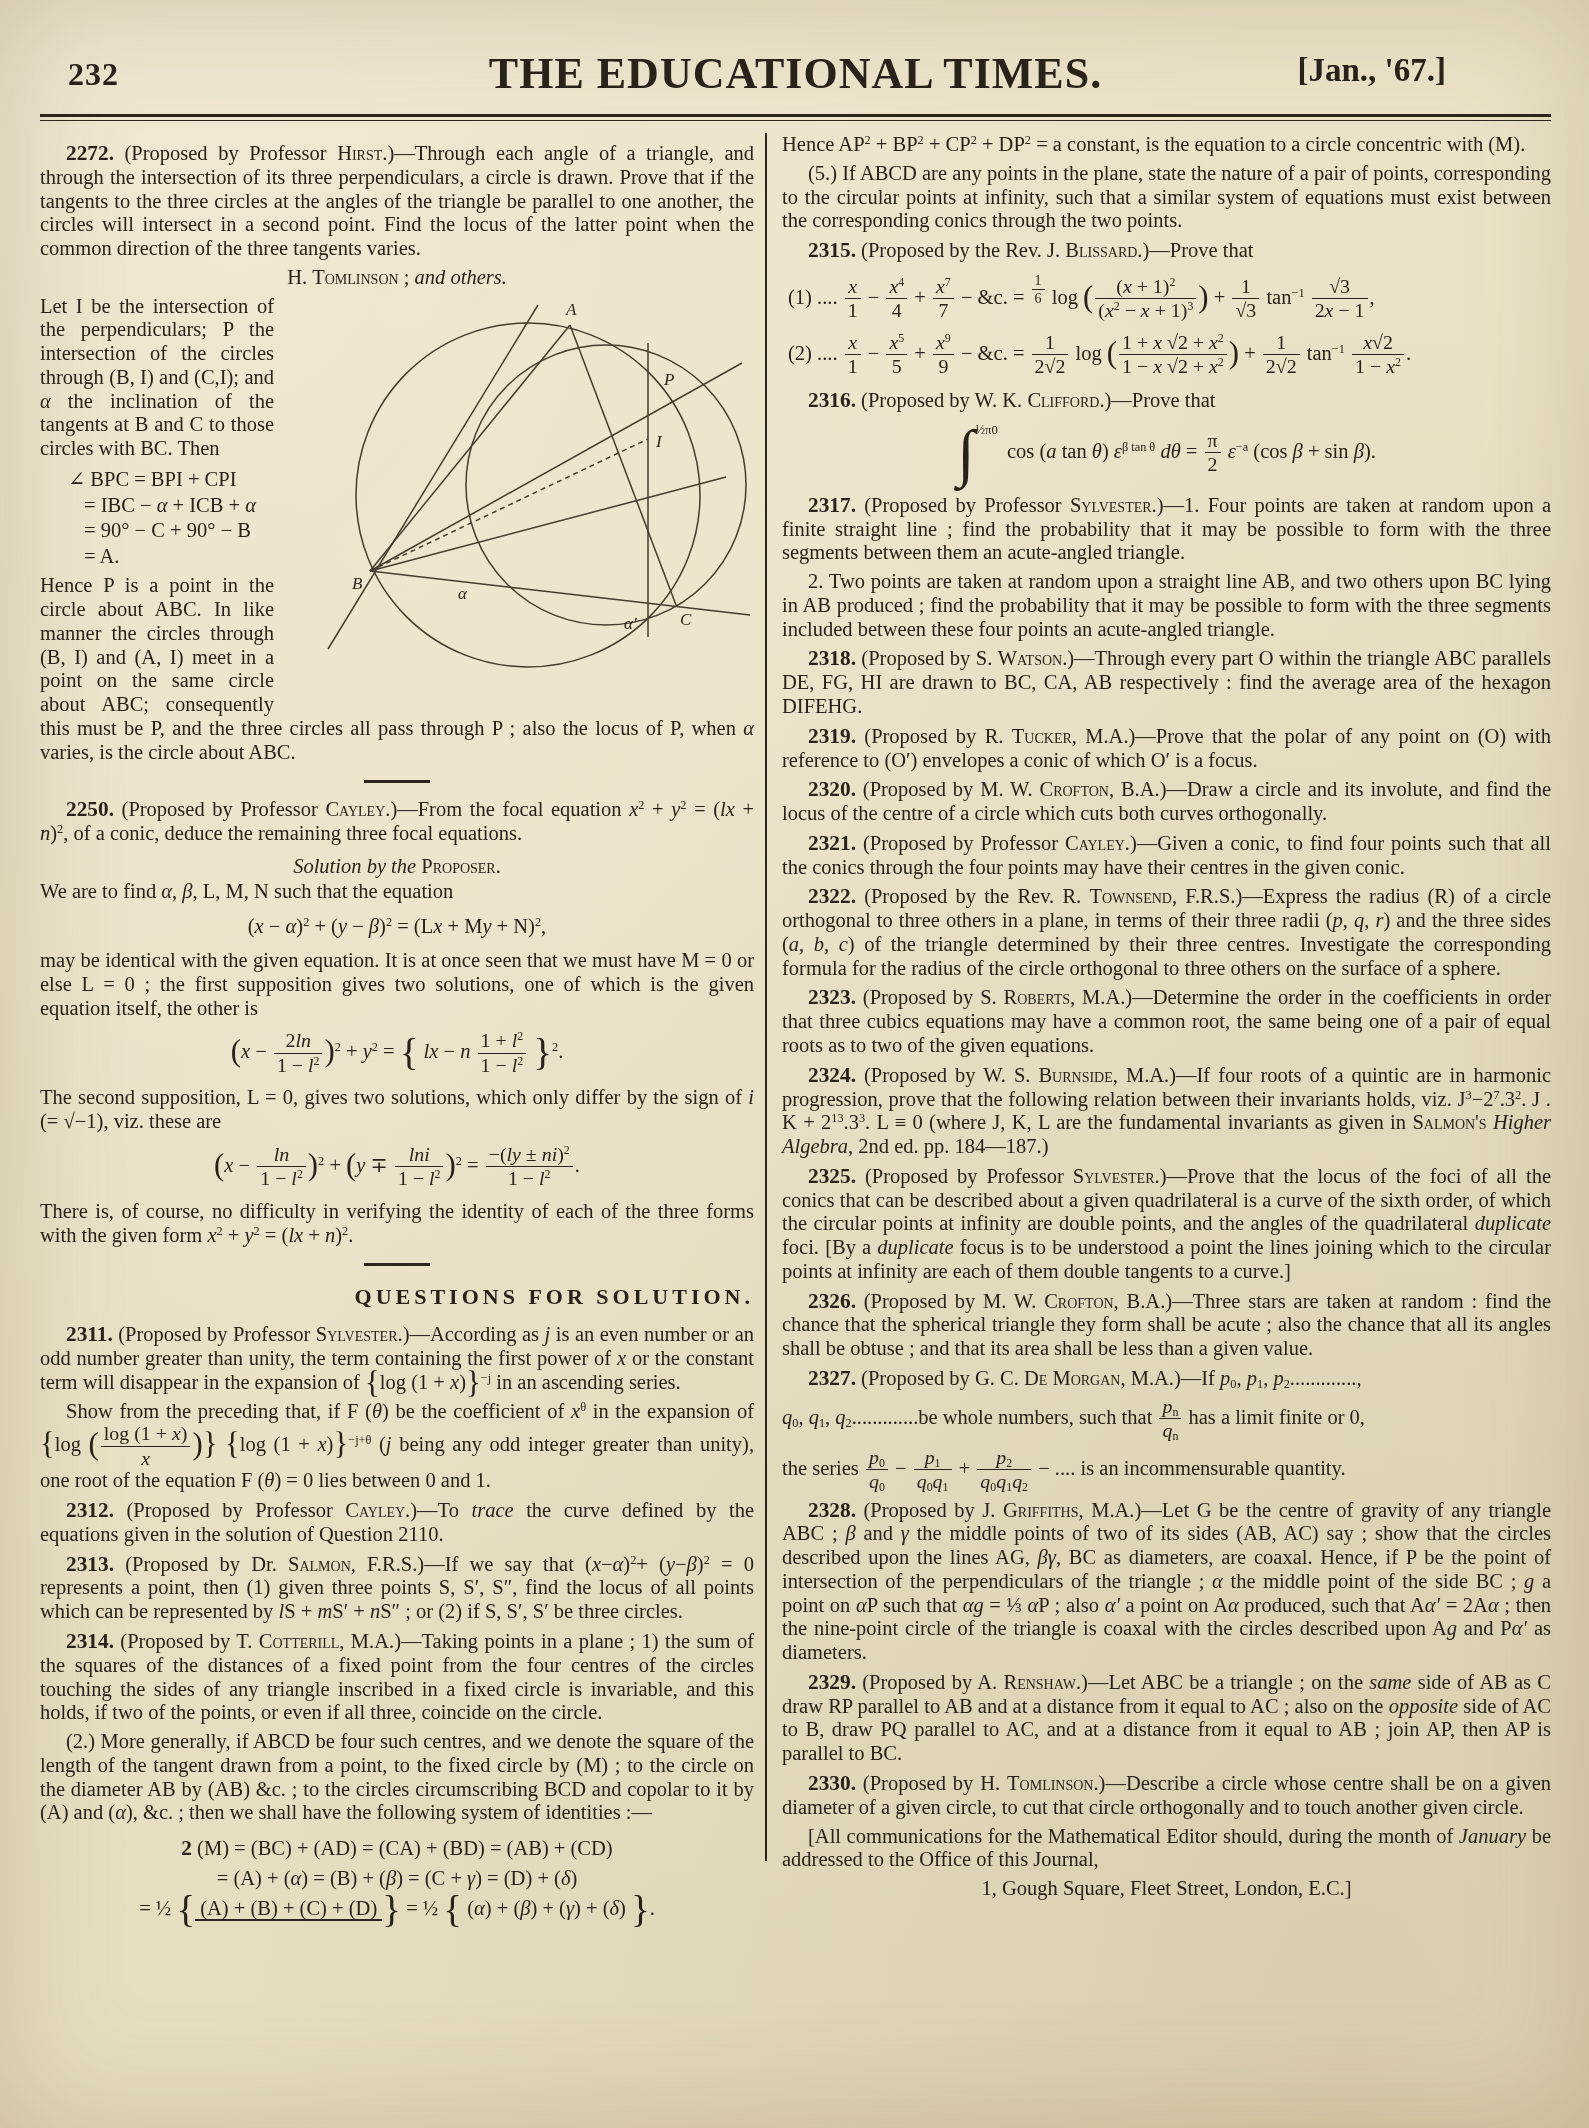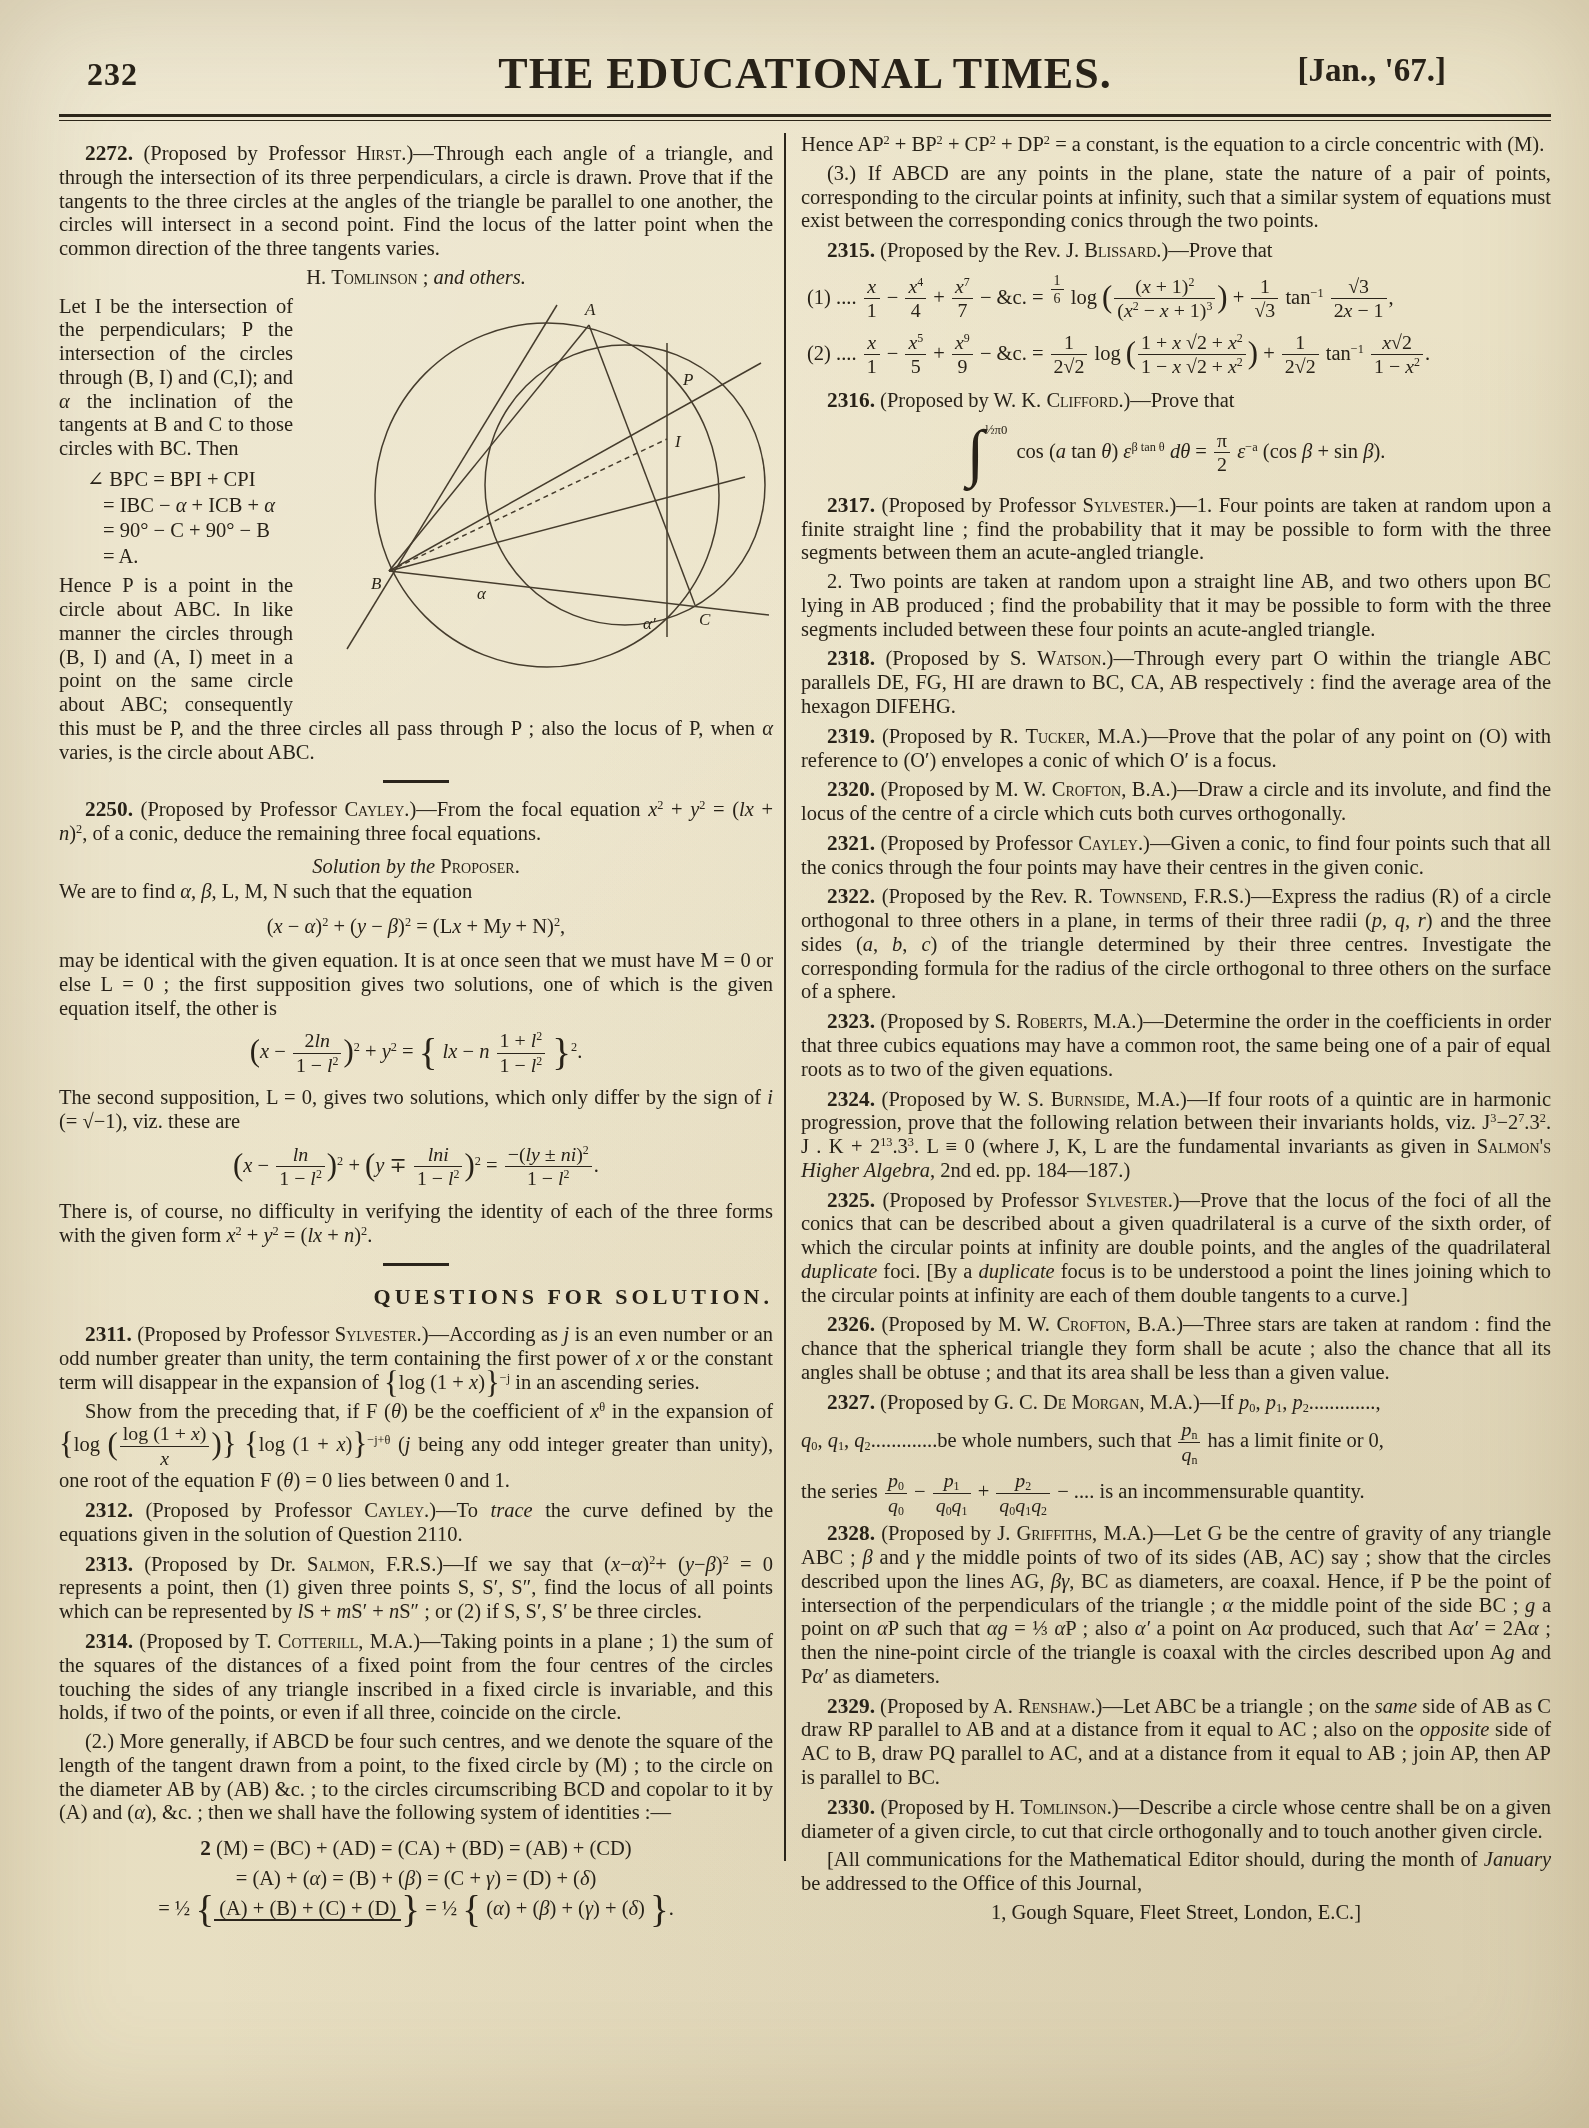--- a/index.html
+++ b/index.html
@@ -1,21 +1,21 @@
 <!DOCTYPE html>
 <html><head>
 <meta charset="utf-8">
 <style>
   html,body{margin:0;padding:0;background:#d8cfae;}
   .page{
     position:relative;
     width:1589px;height:2128px;
     margin:0 auto;
     box-sizing:border-box;
-    padding:46px 38px 0 59px;
+    padding:46px 38px 0 40px;
     background:
       radial-gradient(ellipse at 15% 8%, rgba(255,255,255,0.20), transparent 55%),
       radial-gradient(ellipse at 85% 95%, rgba(130,105,60,0.14), transparent 60%),
       radial-gradient(ellipse at 50% 50%, rgba(255,250,230,0.10), transparent 70%),
       linear-gradient(#ebe3c8, #e7dec1);
     box-shadow: inset 0 0 120px rgba(120,95,50,0.25);
     overflow:hidden;
     font-family:"Liberation Serif","DejaVu Serif",serif;
     color:#282218;
   }
@@ -143,21 +143,21 @@
         <div>= (A) + (<span class="i">α</span>) = (B) + (<span class="i">β</span>) = (C + <span class="i">γ</span>) = (D) + (<span class="i">δ</span>)</div>
         <div>= ½ <span class="bigg">{</span><span class="u"> (A) + (B) + (C) + (D) </span><span class="bigg">}</span> = ½ <span class="bigg">{</span> (<span class="i">α</span>) + (<span class="i">β</span>) + (<span class="i">γ</span>) + (<span class="i">δ</span>) <span class="bigg">}</span>.</div>
       </div>
     </div>
 
     <div class="divider"></div>
 
     <div class="colR">
 
       <p class="noind">Hence AP<sup class="sup">2</sup> + BP<sup class="sup">2</sup> + CP<sup class="sup">2</sup> + DP<sup class="sup">2</sup> = a constant, is the equation to a circle concentric with (M).</p>
-      <p>(3.) If ABCD are any points in the plane, state the nature of a pair of points, corresponding to the circular points at infinity, such that a similar system of equations must exist between the corresponding conics through the two points.</p>
+      <p>(5.) If ABCD are any points in the plane, state the nature of a pair of points, corresponding to the circular points at infinity, such that a similar system of equations must exist between the corresponding conics through the two points.</p>
 
       <p><span class="b">2315.</span>  (Proposed by the Rev. J. <span class="sc">Blissard</span>.)—Prove that</p>
       <div class="eq left">(1) .... <span class="frac"><span class="fn"><span class="i">x</span></span><span class="fd">1</span></span> − <span class="frac"><span class="fn"><span class="i">x</span><sup class="sup">4</sup></span><span class="fd">4</span></span> + <span class="frac"><span class="fn"><span class="i">x</span><sup class="sup">7</sup></span><span class="fd">7</span></span> − &amp;c. = <span class="frac sm"><span class="fn">1</span><span class="fd">6</span></span> log <span class="big">(</span><span class="frac"><span class="fn">(<span class="i">x</span> + 1)<sup class="sup">2</sup></span><span class="fd">(<span class="i">x</span><sup class="sup">2</sup> − <span class="i">x</span> + 1)<sup class="sup">3</sup></span></span><span class="big">)</span> + <span class="frac"><span class="fn">1</span><span class="fd">√3</span></span> tan<sup class="sup">−1</sup> <span class="frac"><span class="fn">√3</span><span class="fd">2<span class="i">x</span> − 1</span></span>,</div>
       <div class="eq left">(2) .... <span class="frac"><span class="fn"><span class="i">x</span></span><span class="fd">1</span></span> − <span class="frac"><span class="fn"><span class="i">x</span><sup class="sup">5</sup></span><span class="fd">5</span></span> + <span class="frac"><span class="fn"><span class="i">x</span><sup class="sup">9</sup></span><span class="fd">9</span></span> − &amp;c. = <span class="frac"><span class="fn">1</span><span class="fd">2√2</span></span> log <span class="big">(</span><span class="frac"><span class="fn">1 + <span class="i">x</span> √2 + <span class="i">x</span><sup class="sup">2</sup></span><span class="fd">1 − <span class="i">x</span> √2 + <span class="i">x</span><sup class="sup">2</sup></span></span><span class="big">)</span> + <span class="frac"><span class="fn">1</span><span class="fd">2√2</span></span> tan<sup class="sup">−1</sup> <span class="frac"><span class="fn"><span class="i">x</span>√2</span><span class="fd">1 − <span class="i">x</span><sup class="sup">2</sup></span></span>.</div>
 
       <p><span class="b">2316.</span>  (Proposed by W. K. <span class="sc">Clifford</span>.)—Prove that</p>
       <div class="eq"><span class="intg">
             <span class="ig">∫</span>
             <span class="il">
               <span>½π</span>

